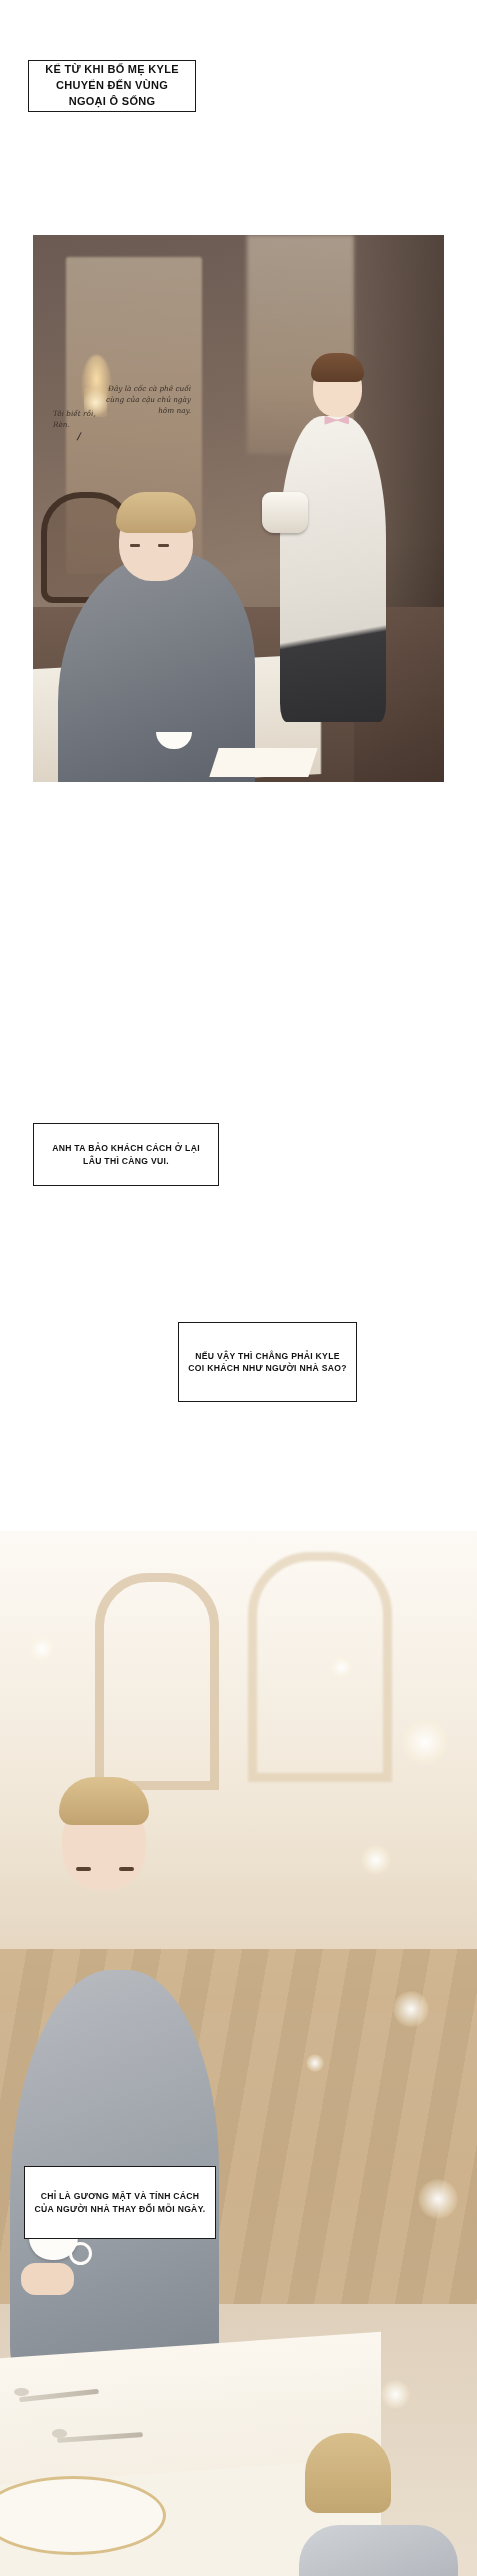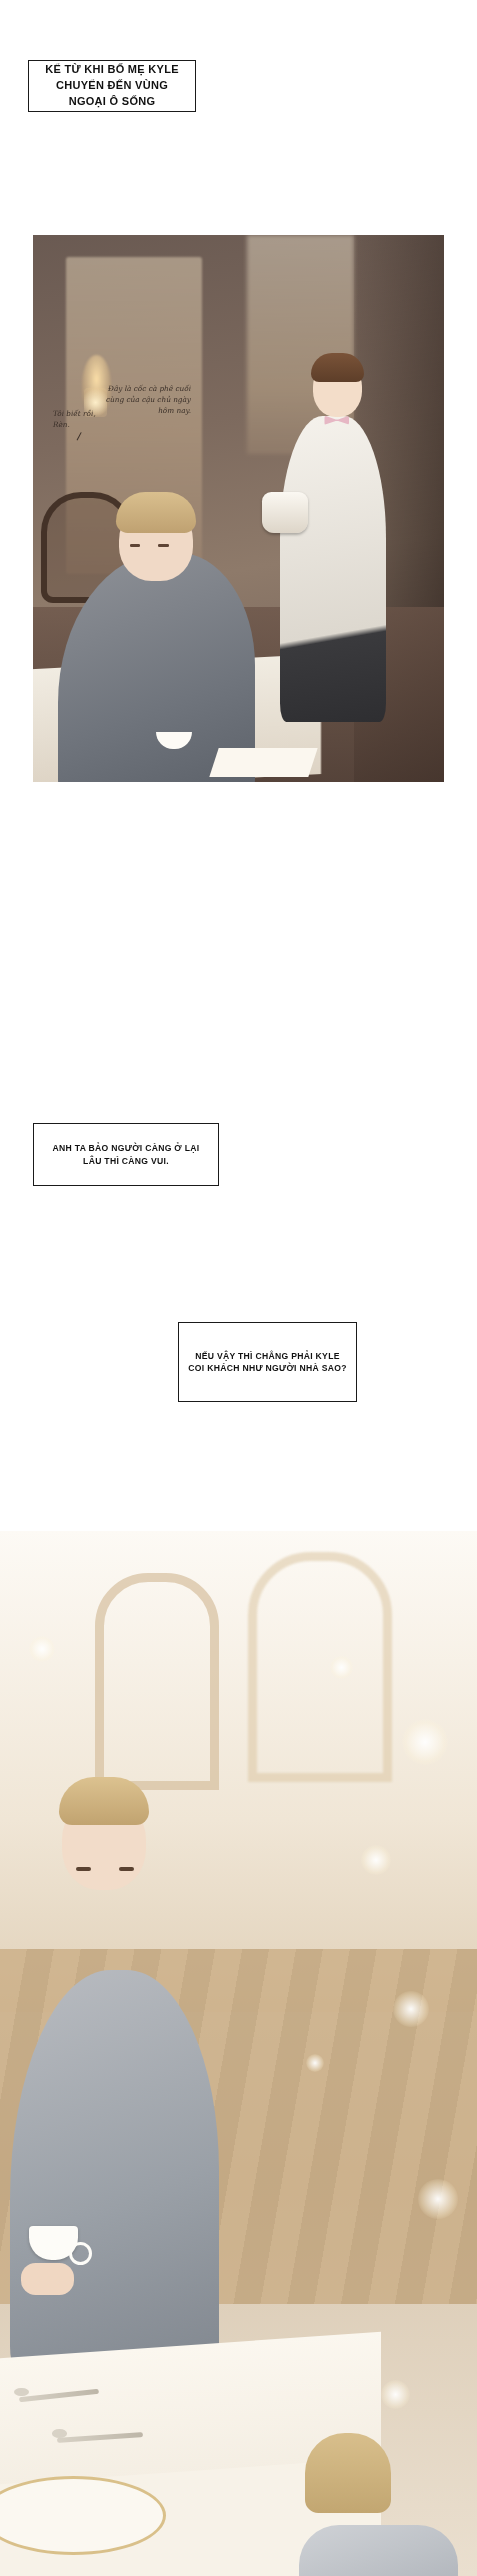--- a/index.html
+++ b/index.html
@@ -472,21 +472,21 @@
     <div class="p1-man-eye2"></div>
     <div class="p1-cup"></div>
     <div class="p1-paper"></div>
 
     <div class="bubble bubble-a">Đây là cốc cà phê cuối cùng của cậu chủ ngày hôm nay.</div>
     <div class="bubble bubble-b">Tôi biết rồi, Rèn.</div>
     <div class="bubble-tail"></div>
   </div>
 
 
-  <div class="box box-3">ANH TA BẢO NGƯỜI CÀNG Ở LẠI LÂU THÌ CÀNG VUI.</div>
+  <div class="box box-3">ANH TA BẢO KHÁCH CÁCH Ở LẠI LÂU THÌ CÀNG VUI.</div>
 
   <div class="box box-4">NẾU VẬY THÌ CHẲNG PHẢI KYLE COI KHÁCH NHƯ NGƯỜI NHÀ SAO?</div>
 
   <div class="panel3">
     <div class="p3-wall"></div>
     <div class="p3-arch"></div>
     <div class="p3-arch2"></div>
     <div class="p3-floor"></div>
 
     <div class="p3-bokeh" style="right:6%;top:18%;width:46px;height:46px;"></div>
@@ -513,15 +513,16 @@
     <div class="p3-spoon" style="left:4%;bottom:17%;width:80px;transform:rotate(-6deg);"></div>
     <div class="p3-spoon-head" style="left:3%;bottom:17.2%;"></div>
     <div class="p3-spoon" style="left:12%;bottom:13%;width:86px;transform:rotate(-4deg);"></div>
     <div class="p3-spoon-head" style="left:11%;bottom:13.2%;"></div>
     <div class="p3-plate"></div>
 
     <div class="p3-p2-body"></div>
     <div class="p3-p2-head"></div>
   </div>
 
+  <div class="box box-5">CHỈ LÀ GƯƠNG MẶT VÀ TÍNH CÁCH CỦA NGƯỜI NHÀ THAY ĐỔI MỖI NGÀY.</div>
 
 </div>
 
 
 </body></html>

